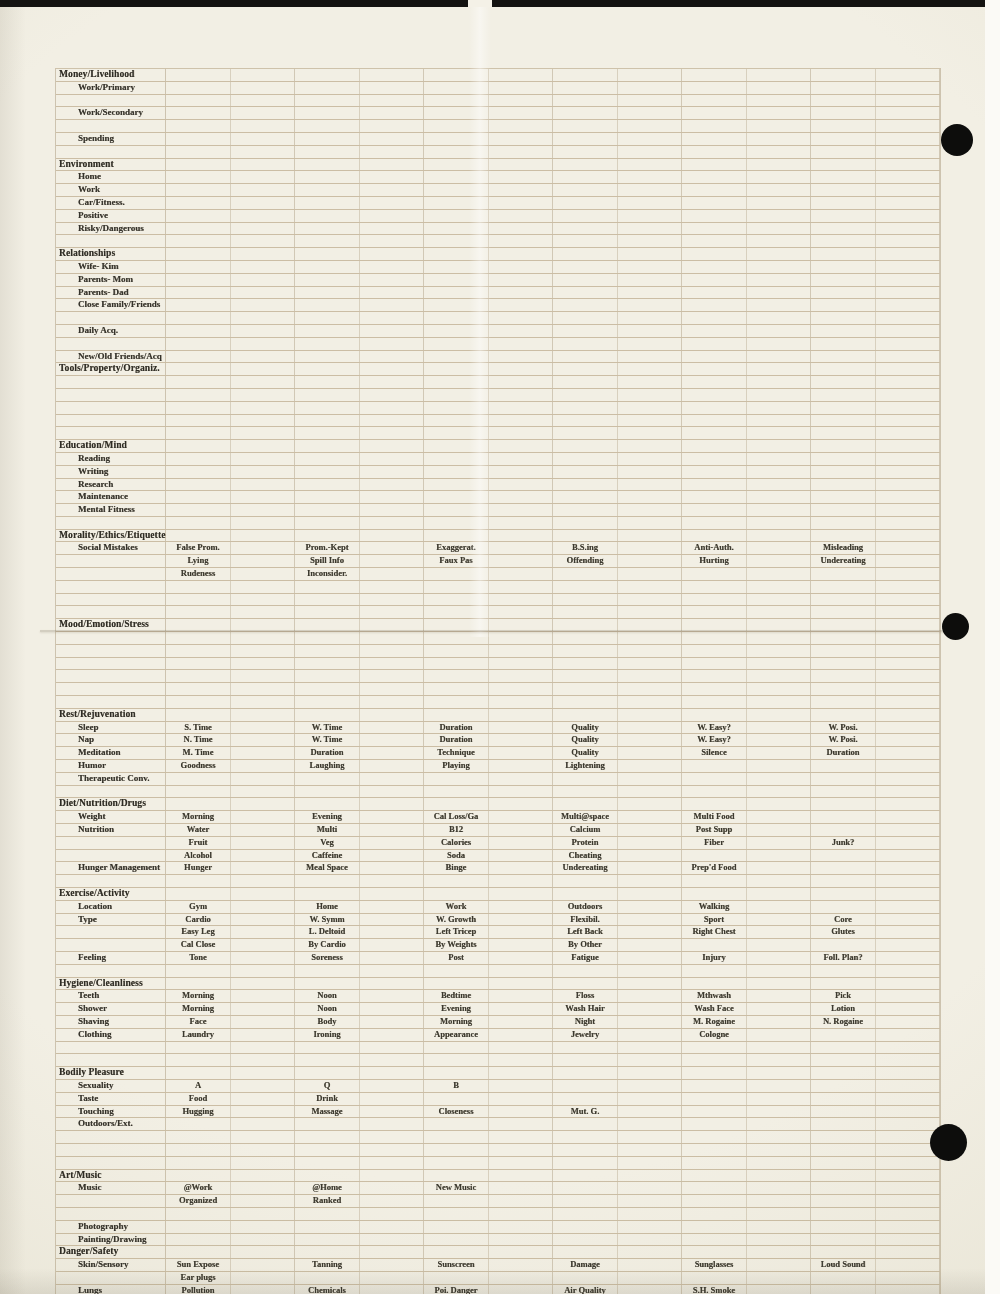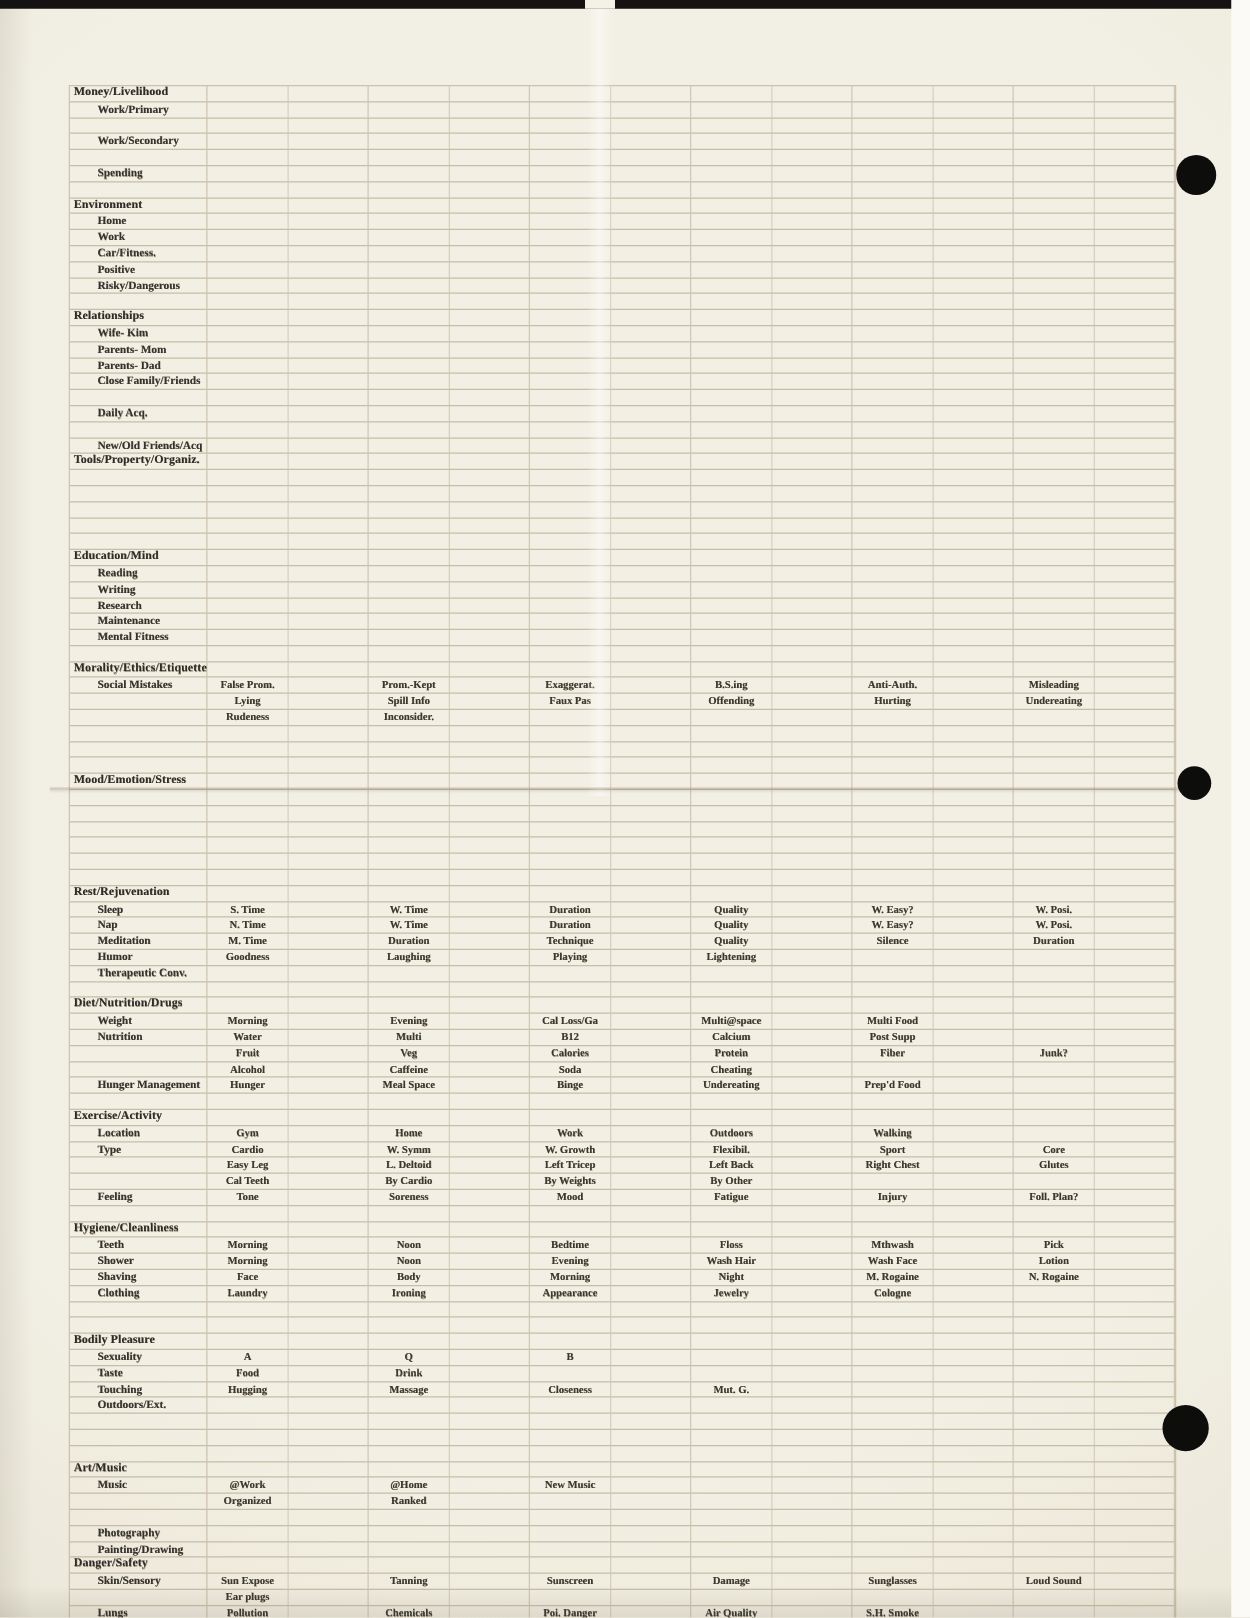--- a/index.html
+++ b/index.html
@@ -1902,21 +1902,21 @@
         <span class="half2"></span>
       </span>
       <span class="cell">
         <span class="half">Glutes</span>
         <span class="half2"></span>
       </span>
     </div>
     <div class="row">
       <span class="lbl ind"></span>
       <span class="cell">
-        <span class="half">Cal Teeth</span>
+        <span class="half">Cal Close</span>
         <span class="half2"></span>
       </span>
       <span class="cell">
         <span class="half">By Cardio</span>
         <span class="half2"></span>
       </span>
       <span class="cell">
         <span class="half">By Weights</span>
         <span class="half2"></span>
       </span>
@@ -1937,21 +1937,21 @@
       <span class="lbl ind">Feeling</span>
       <span class="cell">
         <span class="half">Tone</span>
         <span class="half2"></span>
       </span>
       <span class="cell">
         <span class="half">Soreness</span>
         <span class="half2"></span>
       </span>
       <span class="cell">
-        <span class="half">Mood</span>
+        <span class="half">Post</span>
         <span class="half2"></span>
       </span>
       <span class="cell">
         <span class="half">Fatigue</span>
         <span class="half2"></span>
       </span>
       <span class="cell">
         <span class="half">Injury</span>
         <span class="half2"></span>
       </span>

